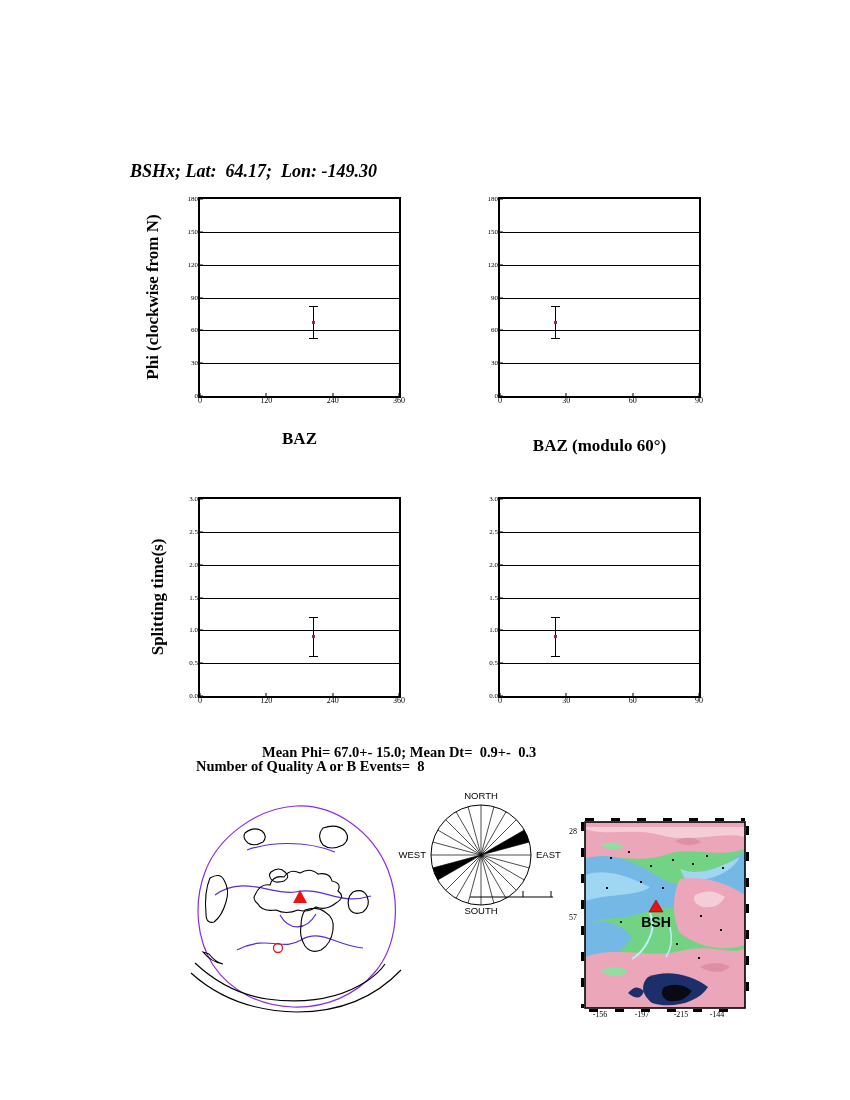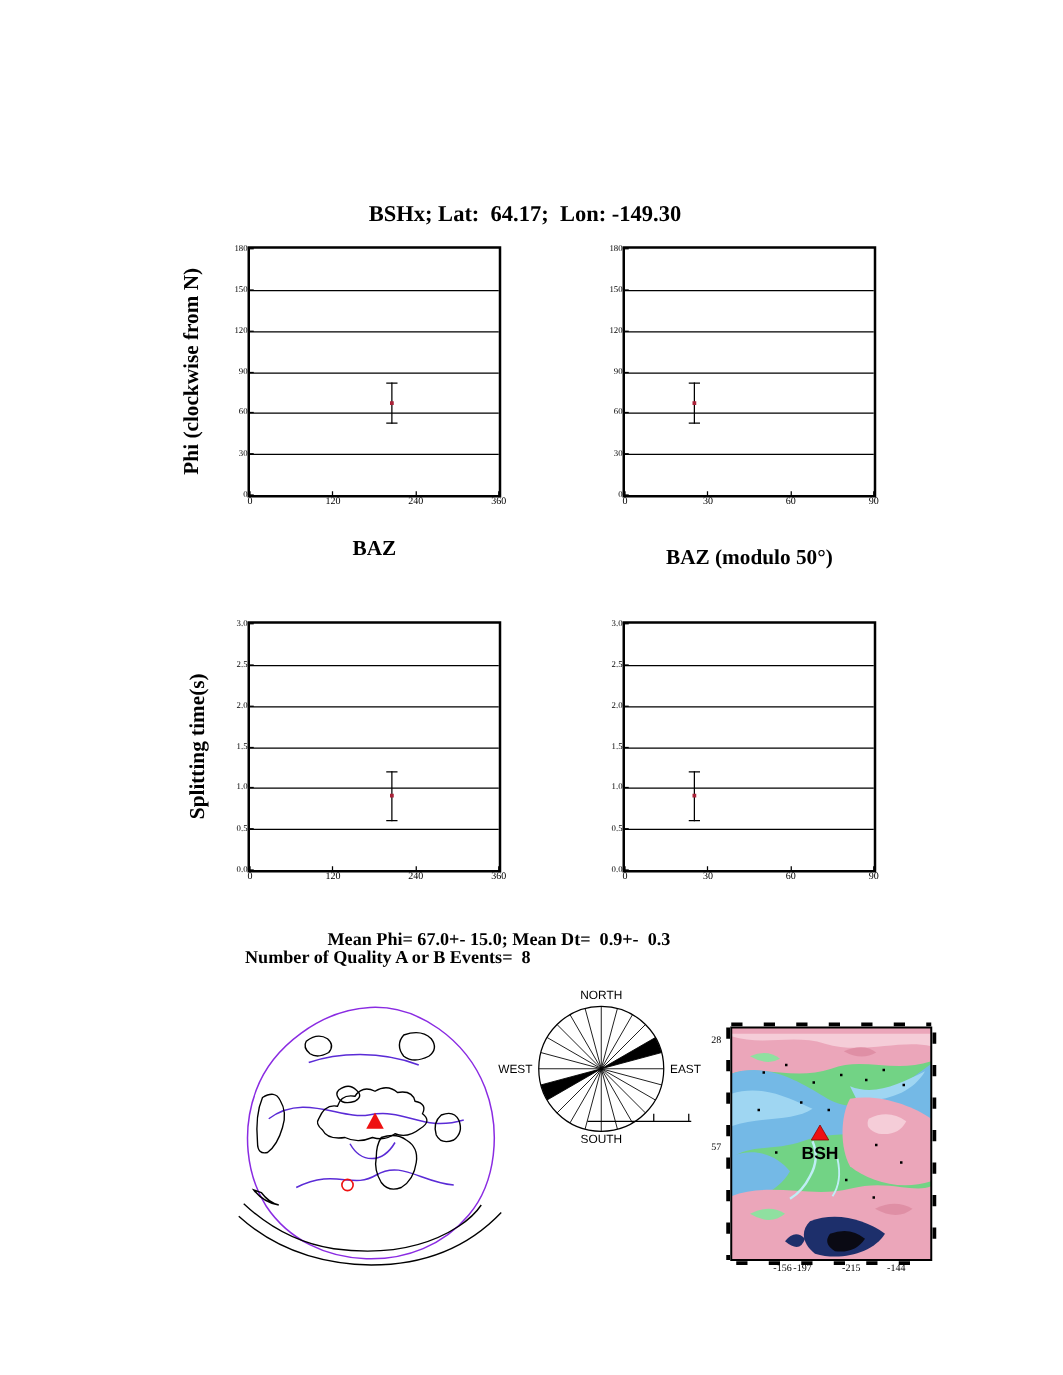--- a/index.html
+++ b/index.html
@@ -1,19 +1,19 @@
 <!DOCTYPE html>
 <html><head>
 <meta charset="utf-8">
 <style>
   html,body{margin:0;padding:0;}
   body{width:850px;height:1100px;background:#fff;position:relative;
        font-family:"Liberation Serif","DejaVu Serif",serif;overflow:hidden;}
-  .title{position:absolute;left:130px;top:161px;width:580px;text-align:center;
-         font-size:18px;font-weight:bold;white-space:pre;}
+  .title{position:absolute;left:130px;top:161px;width:580px;
+         font-size:18px;font-weight:bold;white-space:pre;font-style:italic;}
   .plot{position:absolute;border:2px solid #000;box-sizing:border-box;background:#fff;}
   .gridline{position:absolute;left:0;right:0;height:1px;background:#000;}
   .ytick{position:absolute;left:-2px;transform:translate(-100%,-50%);
          font-size:7px;line-height:7px;white-space:nowrap;}
   .ytickmark{position:absolute;left:0;width:3px;height:1px;background:#000;transform:translateY(-50%);}
   .xtick{position:absolute;top:100%;transform:translate(-50%,1px);font-size:8px;line-height:8px;}
   .xtickmark{position:absolute;bottom:0;width:1px;height:3px;background:#000;transform:translateX(-50%);}
   .eb-line{position:absolute;width:1px;background:#000;}
   .eb-cap{position:absolute;height:1px;background:#000;}
   .eb-dot{position:absolute;width:3px;height:3px;}
@@ -160,21 +160,21 @@
     <div class="xtickmark" style="left: 132.667px;"></div>
     <div class="xtick" style="left: 199px;">90</div>
     <div class="xtickmark" style="left: 199px;"></div>
     <div class="eb-line" style="left: 54.7778px; top: 118.2px; height: 39.4px;"></div>
     <div class="eb-cap" style="left: 50.7778px; top: 118.2px; width: 9px;"></div>
     <div class="eb-cap" style="left: 50.7778px; top: 156.6px; width: 9px;"></div>
     <div class="eb-dot" style="left: 53.7778px; top: 136.4px; background: rgb(170, 34, 56);"></div>
   </div>
 
 <div class="bazlabel" style="left:198px;top:429px;width:203px;">BAZ</div>
-<div class="bazlabel" style="left:498px;top:436px;width:203px;">BAZ (modulo 50°)</div>
+<div class="bazlabel" style="left:498px;top:436px;width:203px;">BAZ (modulo 60°)</div>
 
 <div class="summary" style="left:262px;top:744px;">Mean Phi= 67.0+- 15.0; Mean Dt=  0.9+-  0.3</div>
 <div class="summary" style="left:196px;top:758px;">Number of Quality A or B Events=  8</div>
 
 <svg id="world-map" style="left:185px;top:800px;" width="220" height="215" viewBox="0 0 220 215">
 
   <g fill="none" stroke="#8a2be2" stroke-width="1.2">
     <path d="M111,6 C150,4 188,32 203,70 C216,104 212,146 190,172 C170,196 140,208 108,207
              C76,206 46,192 28,165 C12,140 8,104 20,72 C33,37 72,8 111,6 Z"></path>
     <path d="M30,95 C58,74 88,96 110,92 C140,86 152,106 186,96" stroke="#5a2bd6"></path>
@@ -305,16 +305,16 @@
     <rect x="5" y="5" width="160" height="186" fill="none" stroke="#000" stroke-width="1.6"></rect>
     <line x1="5" y1="2.5" x2="165" y2="2.5" stroke="#000" stroke-width="3" stroke-dasharray="9 17"></line>
     <line x1="9" y1="193.5" x2="165" y2="193.5" stroke="#000" stroke-width="3" stroke-dasharray="9 17"></line>
     <line x1="2.5" y1="5" x2="2.5" y2="191" stroke="#000" stroke-width="3" stroke-dasharray="9 17"></line>
     <line x1="167.5" y1="9" x2="167.5" y2="191" stroke="#000" stroke-width="3" stroke-dasharray="9 17"></line>
   </g>
 </svg>
 
 <div class="maplabel" style="left:577px;top:828px;transform:translateX(-100%);">28</div>
 <div class="maplabel" style="left:577px;top:914px;transform:translateX(-100%);">57</div>
-<div class="maplabel" style="left:626px;top:1011px;transform:translateX(-50%);">-156</div>
+<div class="maplabel" style="left:600px;top:1011px;transform:translateX(-50%);">-156</div>
 <div class="maplabel" style="left:642px;top:1011px;transform:translateX(-50%);">-197</div>
 <div class="maplabel" style="left:681px;top:1011px;transform:translateX(-50%);">-215</div>
 <div class="maplabel" style="left:717px;top:1011px;transform:translateX(-50%);">-144</div>
 
 </body></html>

